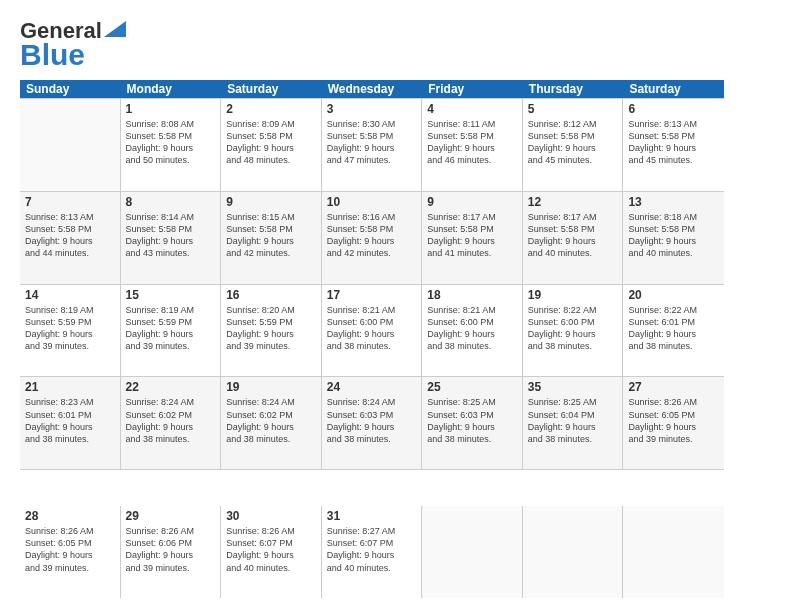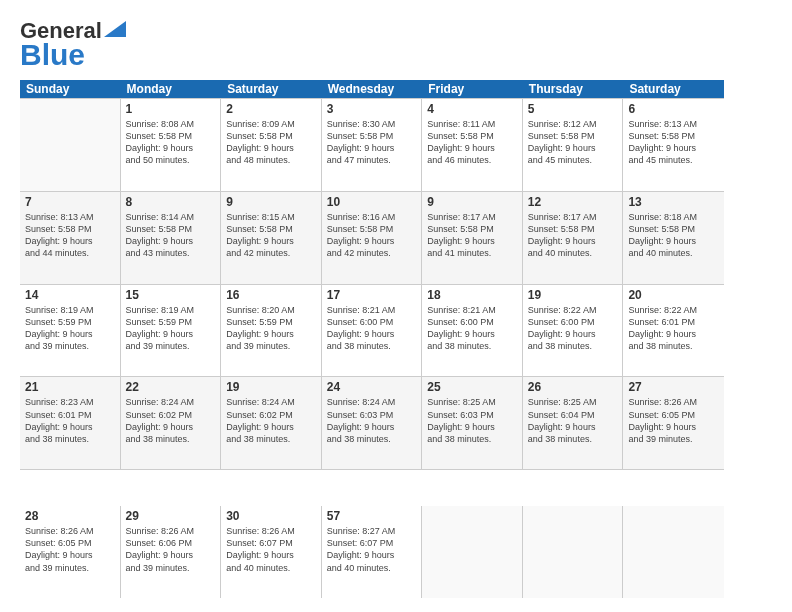--- a/index.html
+++ b/index.html
@@ -317,21 +317,21 @@
             <span class="cell-line">and 38 minutes.</span>
           </div>
           <div class="cal-cell">
             <span class="day-num">25</span>
             <span class="cell-line">Sunrise: 8:25 AM</span>
             <span class="cell-line">Sunset: 6:03 PM</span>
             <span class="cell-line">Daylight: 9 hours</span>
             <span class="cell-line">and 38 minutes.</span>
           </div>
           <div class="cal-cell">
-            <span class="day-num">26</span>
+            <span class="day-num">35</span>
             <span class="cell-line">Sunrise: 8:25 AM</span>
             <span class="cell-line">Sunset: 6:04 PM</span>
             <span class="cell-line">Daylight: 9 hours</span>
             <span class="cell-line">and 38 minutes.</span>
           </div>
           <div class="cal-cell">
             <span class="day-num">27</span>
             <span class="cell-line">Sunrise: 8:26 AM</span>
             <span class="cell-line">Sunset: 6:05 PM</span>
             <span class="cell-line">Daylight: 9 hours</span>
@@ -354,21 +354,21 @@
             <span class="cell-line">and 39 minutes.</span>
           </div>
           <div class="cal-cell">
             <span class="day-num">30</span>
             <span class="cell-line">Sunrise: 8:26 AM</span>
             <span class="cell-line">Sunset: 6:07 PM</span>
             <span class="cell-line">Daylight: 9 hours</span>
             <span class="cell-line">and 40 minutes.</span>
           </div>
           <div class="cal-cell">
-            <span class="day-num">57</span>
+            <span class="day-num">31</span>
             <span class="cell-line">Sunrise: 8:27 AM</span>
             <span class="cell-line">Sunset: 6:07 PM</span>
             <span class="cell-line">Daylight: 9 hours</span>
             <span class="cell-line">and 40 minutes.</span>
           </div>
           <div class="cal-cell empty"></div>
           <div class="cal-cell empty"></div>
           <div class="cal-cell empty"></div>
         </div>
       </div>

